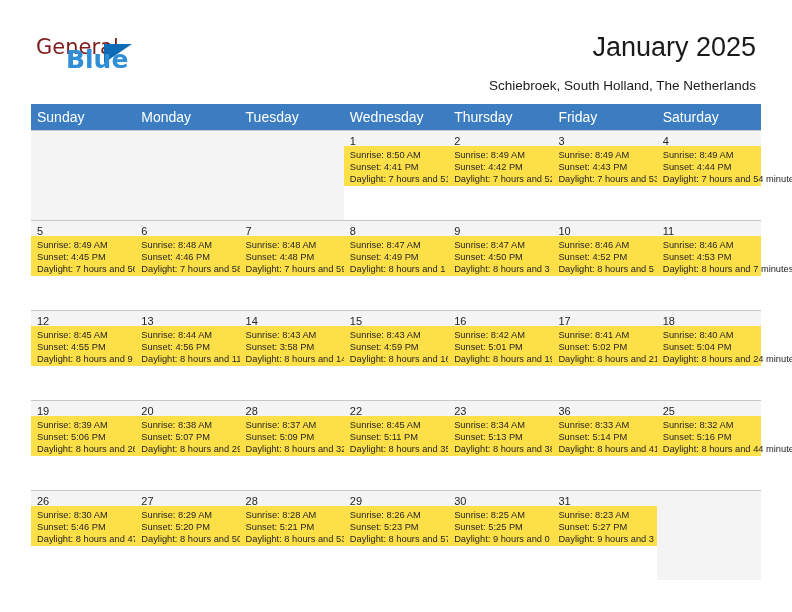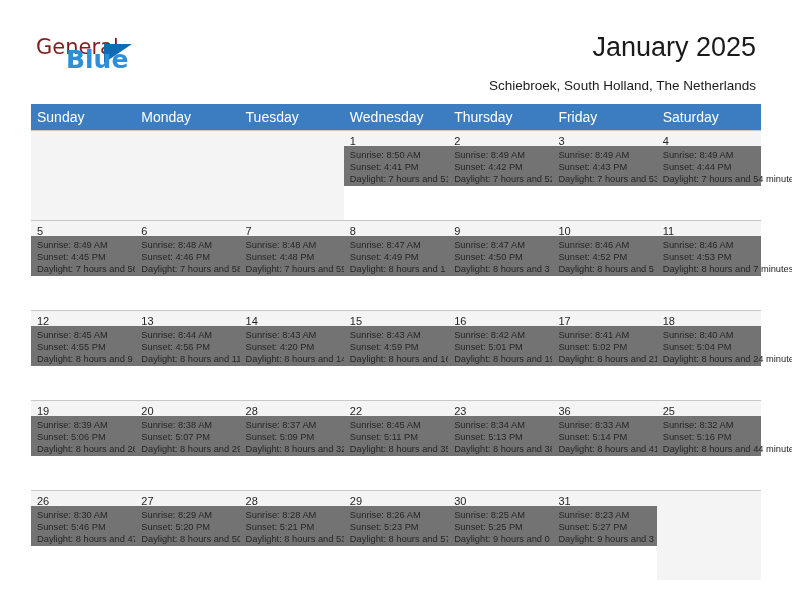--- a/index.html
+++ b/index.html
@@ -137,21 +137,21 @@
     background: #f4f4f4;
   }
   .cell.filled .daynum {
     background: #f4f4f4;
   }
   .details {
     padding: 3px 5px 0 6px;
     font-size: 9.3px;
     line-height: 12.2px;
     color: #262626;
-    background: #737373;
+    background: #fde047;
   }
   .details div {
     white-space: nowrap;
   }
   .dl-wrap {
     white-space: normal;
   }
   .empty-num {
     height: 15px;
     background: #f4f4f4;
@@ -333,21 +333,21 @@
                 <div>Sunset: 4:56 PM</div>
                 <div class="dl-wrap">Daylight: 8 hours and 11 minutes.</div>
               </div>
             </div>
           </td>
           <td>
             <div class="cell filled">
               <span class="daynum">14</span>
               <div class="details">
                 <div>Sunrise: 8:43 AM</div>
-                <div>Sunset: 4:20 PM</div>
+                <div>Sunset: 3:58 PM</div>
                 <div class="dl-wrap">Daylight: 8 hours and 14 minutes.</div>
               </div>
             </div>
           </td>
           <td>
             <div class="cell filled">
               <span class="daynum">15</span>
               <div class="details">
                 <div>Sunrise: 8:43 AM</div>
                 <div>Sunset: 4:59 PM</div>

